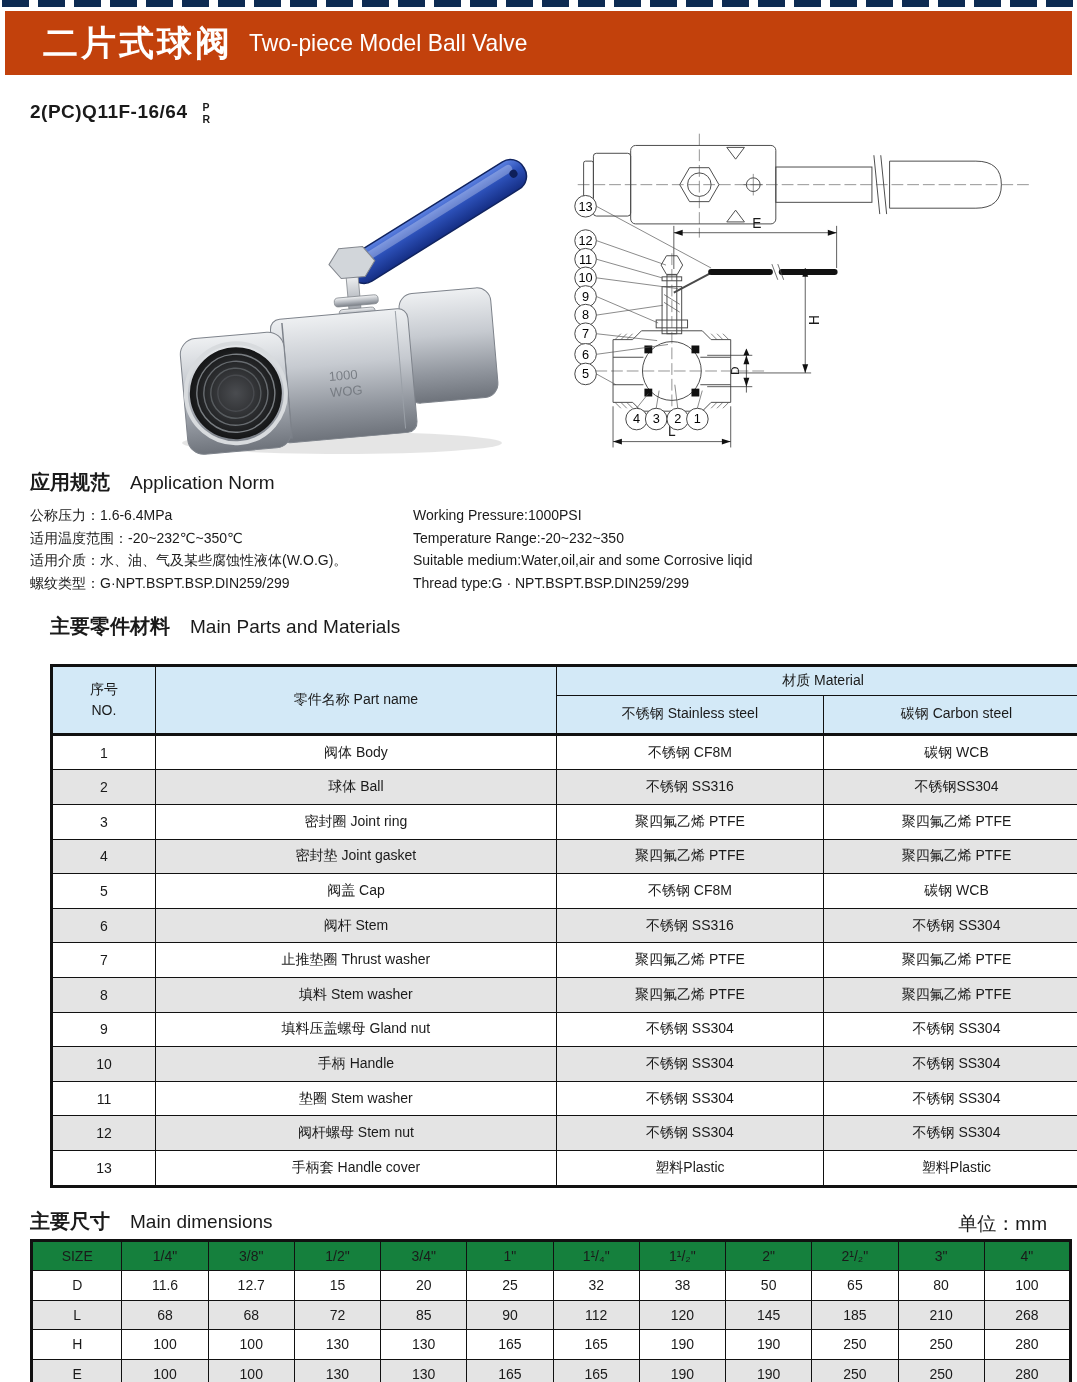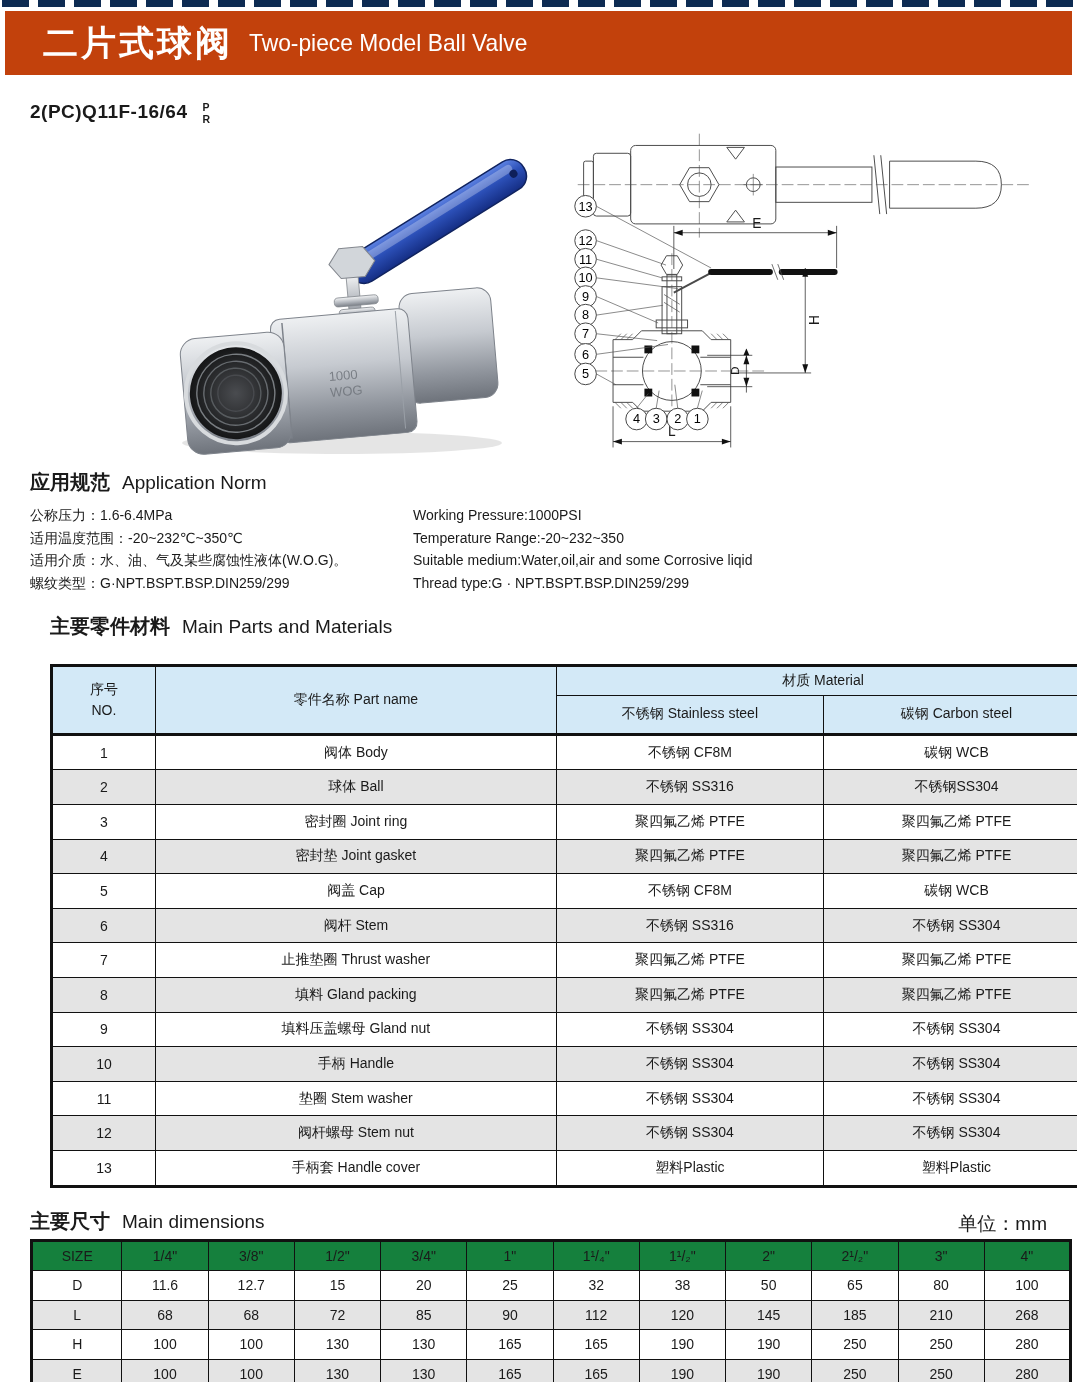--- a/index.html
+++ b/index.html
@@ -17,21 +17,21 @@
   
   .model-line{margin:26px 0 0 30px;font-size:19px;font-weight:bold;letter-spacing:.5px;display:flex;align-items:flex-start;gap:11px;}
   .model-stack{display:inline-flex;flex-direction:column;font-size:10.5px;line-height:1.1;margin-left:4px;margin-top:1px;}
 
   
   .figures{height:338px;display:flex;margin-top:2px;}
   .photo-wrap{width:420px;margin-left:142px;}
   .diagram-wrap{width:507px;margin-left:2px;}
 
   
-  h2.sec{margin:0 0 0 30px;font-size:20px;display:flex;align-items:baseline;gap:12px;}
+  h2.sec{margin:0 0 0 30px;font-size:20px;display:flex;align-items:baseline;gap:20px;}
   h2.sec .zh{font-weight:bold;}
   h2.sec .en{font-weight:400;font-size:19px;}
 
   
   .app{margin-top:4px;}
   .spec-cols{display:grid;grid-template-columns:383px 1fr;margin:8px 0 0 30px;font-size:14px;line-height:1.62;}
   .spec-cols div{white-space:nowrap;}
 
   
   table{border-collapse:collapse;table-layout:fixed;}
@@ -371,21 +371,21 @@
             <td>不锈钢 SS304</td>
           </tr>
           <tr>
             <td>7</td>
             <td>止推垫圈 Thrust washer</td>
             <td>聚四氟乙烯 PTFE</td>
             <td>聚四氟乙烯 PTFE</td>
           </tr>
           <tr class="alt">
             <td>8</td>
-            <td>填料 Gland packing</td>
+            <td>填料 Stem washer</td>
             <td>聚四氟乙烯 PTFE</td>
             <td>聚四氟乙烯 PTFE</td>
           </tr>
           <tr>
             <td>9</td>
             <td>填料压盖螺母 Gland nut</td>
             <td>不锈钢 SS304</td>
             <td>不锈钢 SS304</td>
           </tr>
           <tr class="alt">

